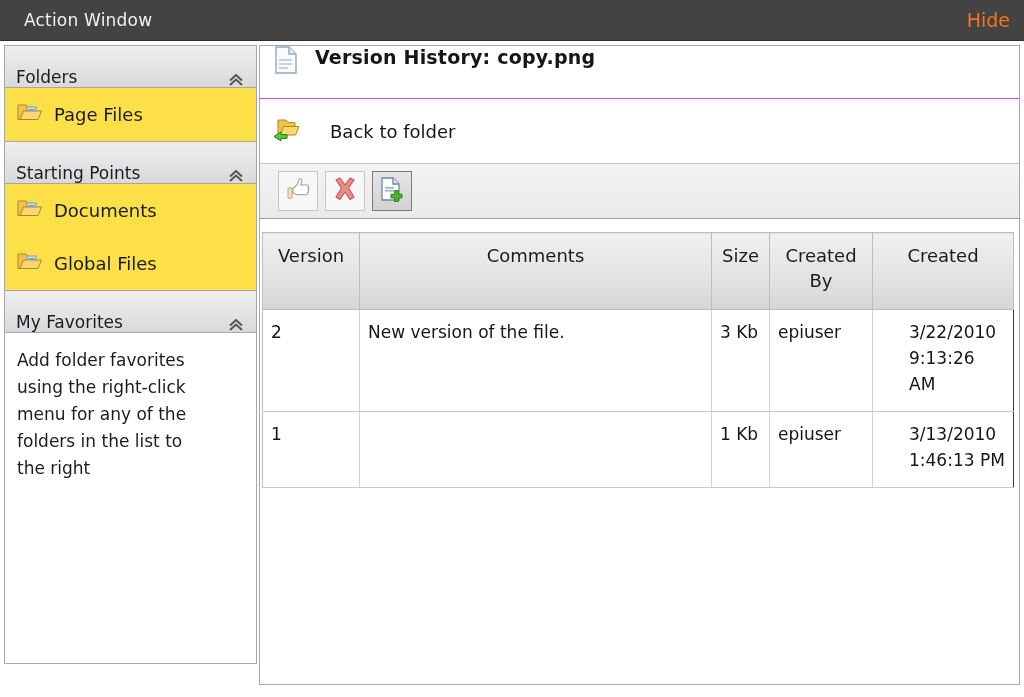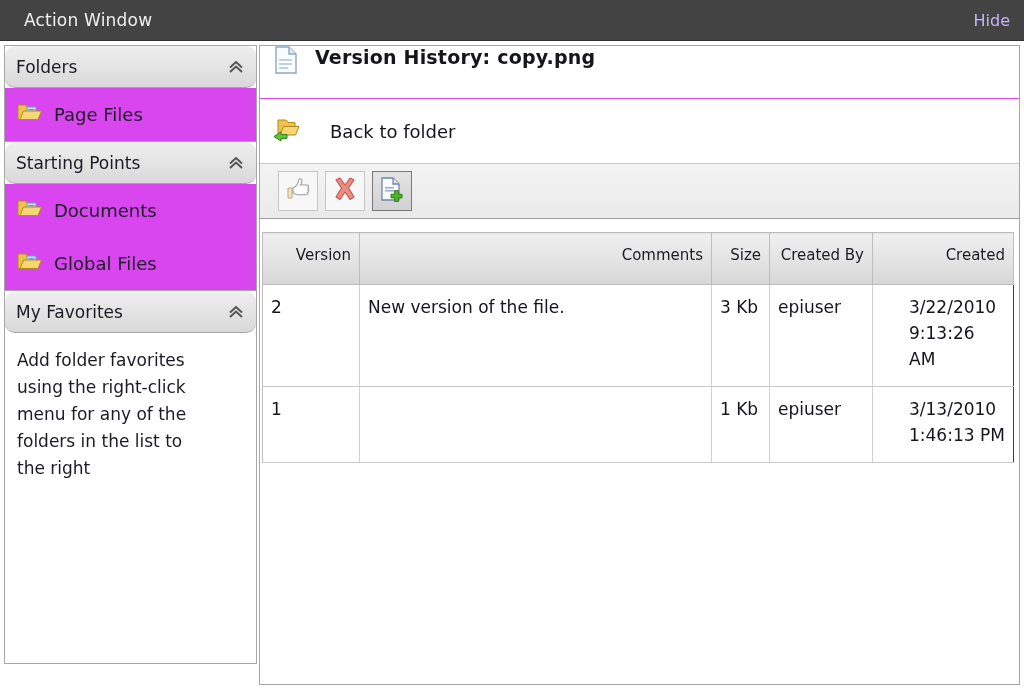--- a/index.html
+++ b/index.html
@@ -23,53 +23,52 @@
     justify-content: space-between;
     padding: 0 14px 0 24px;
     border-bottom: 1px solid #2f2f2f;
   }
   #titlebar .tb-title {
     color: #f0f0f0;
     font-size: 17px;
     letter-spacing: .2px;
   }
   #titlebar .tb-hide {
-    color: #c4b5fd;
-    font-size: 16px;
+    color: #f97316;
+    font-size: 19px;
     cursor: pointer;
   }
 
   
   #sidebar {
     position: absolute;
     left: 4px; top: 45px;
     width: 253px; height: 619px;
     border: 1px solid #a6a6a6;
     background: #ffffff;
     overflow: hidden;
   }
   .sec-header {
     height: 42px;
     background: linear-gradient(to bottom, #efefef 0%, #e4e4e4 50%, #d9d9d9 100%);
     border-bottom: 1px solid #a6a6a6;
     display: flex;
-    align-items: center;
+    align-items: flex-end;
     justify-content: space-between;
     padding: 0 12px 0 11px;
     cursor: pointer;
-    border-radius: 10px;
   }
   .sec-header .sec-title {
     font-size: 17px;
     color: #1b1b24;
     font-weight: 500;
   }
   .chev-up { display: block; width: 16px; height: 14px; }
 
-  .folder-list { background: #d946ef; }
+  .folder-list { background: #fde047; }
   .folder-row {
     display: flex;
     align-items: center;
     height: 53px;
     padding-left: 12px;
     gap: 11px;
     cursor: pointer;
     border-bottom: 1px solid transparent;
   }
   .folder-row .f-label {
@@ -156,24 +155,24 @@
   
   .tablewrap { padding: 13px 9px 0 2px; }
   table.vh {
     width: 751px;
     border-collapse: collapse;
     table-layout: fixed;
   }
   table.vh th {
     background: linear-gradient(to bottom, #f0f0f0 0%, #e2e2e2 60%, #d6d6d6 100%);
     border: 1px solid #bdbdbd;
-    font-size: 15px;
+    font-size: 18px;
     font-weight: normal;
     color: #1b1b24;
-    text-align: right;
+    text-align: center;
     vertical-align: top;
     padding: 10px 8px 16px 8px;
     line-height: 25px;
   }
   table.vh td {
     border-left: 1px solid #d2d2d2;
     border-right: 1px solid #d2d2d2;
     border-bottom: 1px solid #c9c9c9;
     font-size: 17px;
     color: #15151c;

